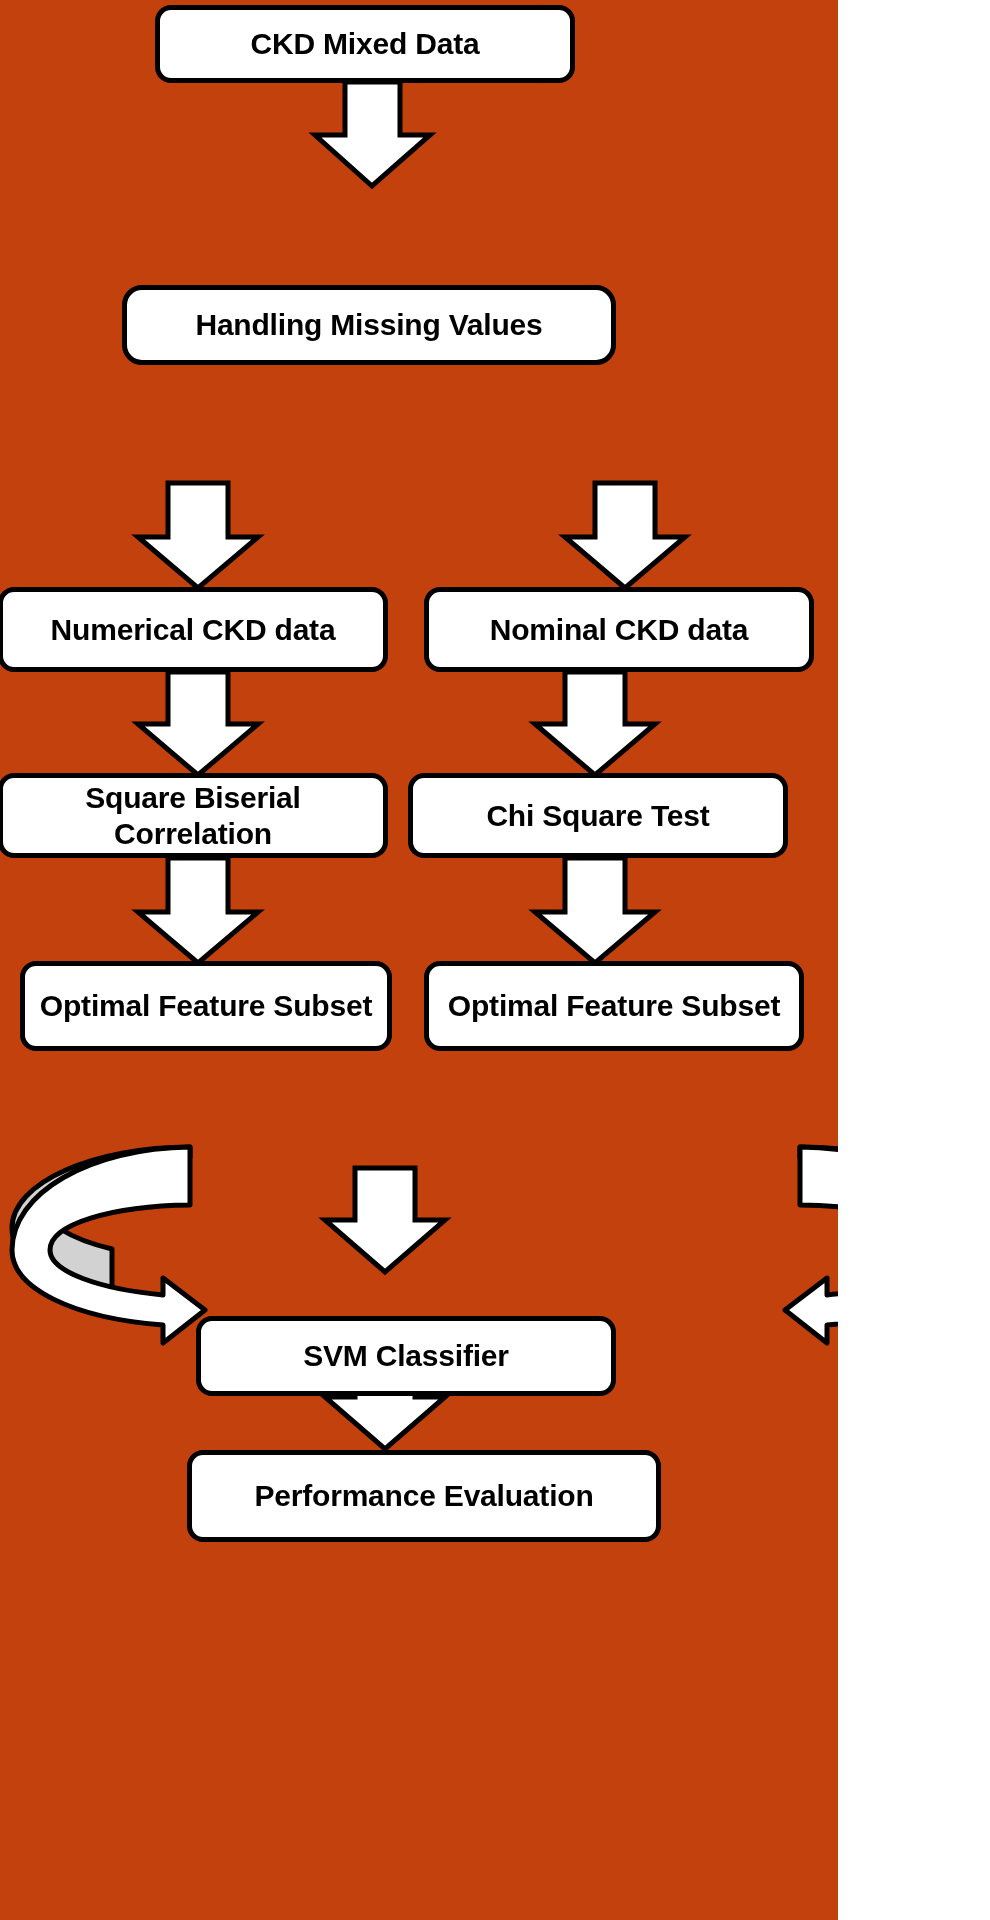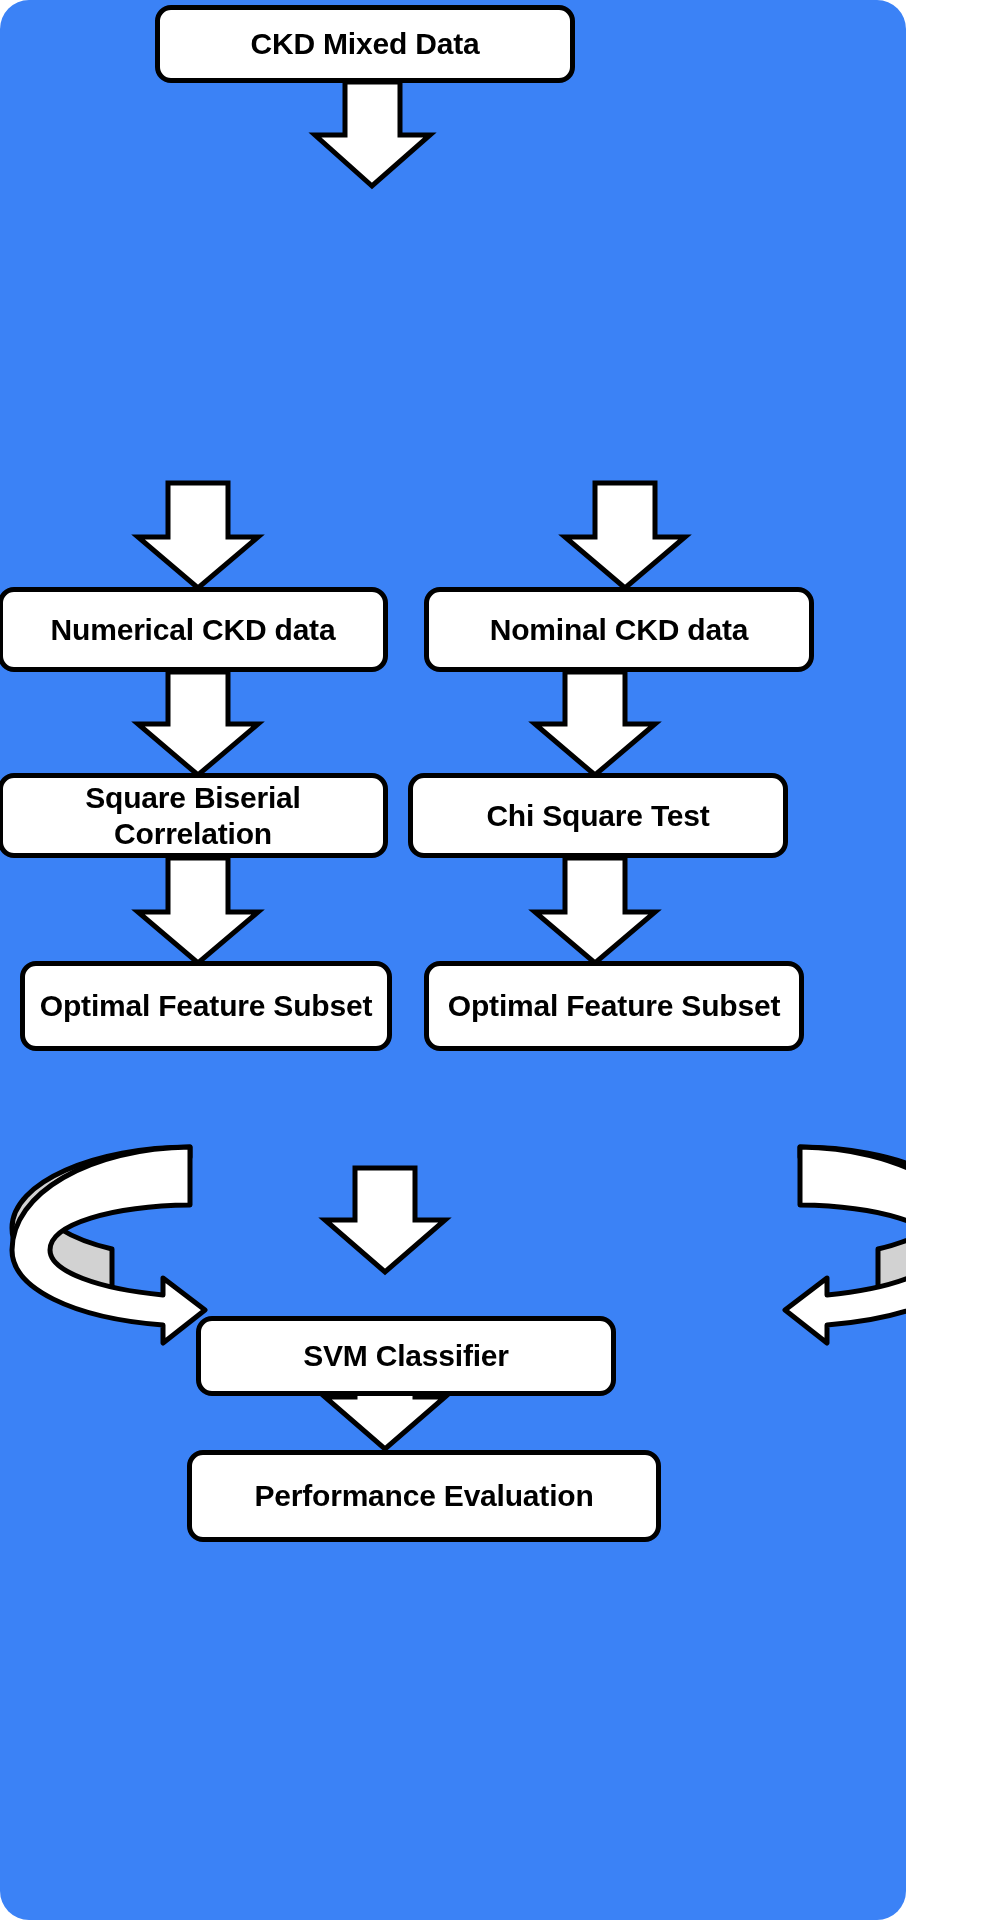--- a/index.html
+++ b/index.html
@@ -5,25 +5,24 @@
   html, body {
     margin: 0;
     padding: 0;
     background: #ffffff;
   }
   body {
     font-family: "Liberation Sans", sans-serif;
   }
   #flow-root {
     position: relative;
-    width: 906px;
+    width: 838px;
     height: 1920px;
-    background: #3b82f6;
+    background: #c2410c;
     overflow: hidden;
-    border-radius: 29px;
   }
   #flow-svg {
     position: absolute;
     left: 0;
     top: 0;
     width: 990px;
     height: 1920px;
   }
   .node-box {
     position: absolute;
@@ -97,20 +96,23 @@
                L 827,1278 L 785,1310 L 827,1343 L 827,1325
                C 918,1318 978,1288 978,1250 C 978,1193 900,1148 800,1147 Z" fill="#ffffff" stroke="#000000" stroke-width="5" stroke-linejoin="round"></path>
     </g>
   </svg>
 
   <div class="node-box" style="left:155px; top:5px; width:420px; height:78px;">
     <span class="node-label">CKD Mixed Data</span>
   </div>
 
 
+  <div class="node-box node-inner" style="left:122px; top:285px; width:494px; height:80px;">
+    <span class="node-label">Handling Missing Values</span>
+  </div>
 
   <div class="node-box" style="left:-2px; top:587px; width:390px; height:85px;">
     <span class="node-label">Numerical CKD data</span>
   </div>
 
   <div class="node-box" style="left:424px; top:587px; width:390px; height:85px;">
     <span class="node-label">Nominal CKD data</span>
   </div>
 
   <div class="node-box" style="left:-2px; top:773px; width:390px; height:85px;">

